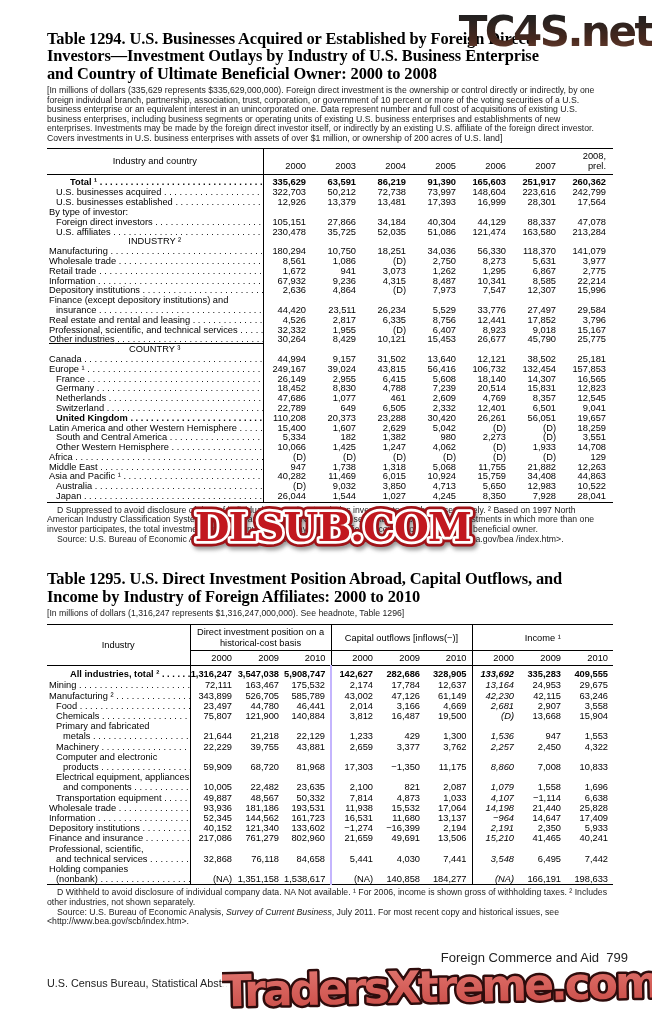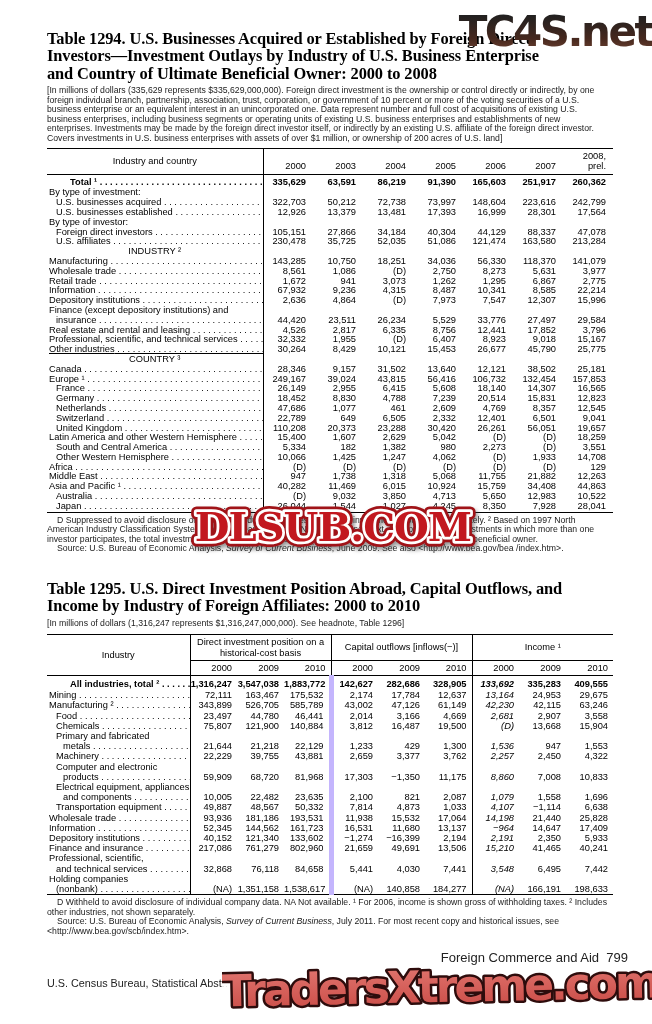--- a/index.html
+++ b/index.html
@@ -28,21 +28,21 @@
   .rb{font-weight:700;}
   .rb td{padding-top:3px;padding-bottom:1px;}
 
   .t1295{margin-top:6px;}
   .t1295 .stub-h{border-right:1px solid #000;border-bottom:1.6px solid #000;text-align:center;vertical-align:middle;}
   .t1295 .panel{text-align:center;border-bottom:1px solid #000;border-left:1px solid #000;padding:2px 6px;line-height:1.12;vertical-align:middle;}
   .t1295 .panel.pthick{border-left:1.8px solid #000;}
   .t1295 .yrs th{border-bottom:1.6px solid #000;padding:2px 5px 2px 0;text-align:right;}
   .t1295 .yrs th:nth-child(4){border-left:1px solid #000;}
   .t1295 .yrs th:nth-child(7){border-left:1.8px solid #000;}
-  .t1295 tbody td:nth-child(5){border-left:5px solid #c4b5fd;margin-top:30px;}
+  .t1295 tbody td:nth-child(5){border-left:2px solid #c4b5fd;margin-top:30px;}
   .t1295 tbody td:nth-child(8){border-left:1.8px solid #000;font-style:italic;}
 
   .fnblock{margin-top:3px;width:560px;font-size:8.7px;line-height:1.1;color:#1b1b1b;}
   .fnblock p{text-indent:10px;}
   .fnblock .it{font-style:italic;}
 
   .footer-right{position:absolute;right:24px;top:950px;font-size:13px;color:#222;white-space:pre;}
   .footer-left{position:absolute;left:47px;top:977px;font-size:10.8px;color:#222;}
 
   .wm{position:absolute;pointer-events:none;}
@@ -91,30 +91,20 @@
           <td class="stub ld" style="padding-left: 23px;"><span>Total ¹</span></td>
           <td class="val">335,629</td>
           <td class="val">63,591</td>
           <td class="val">86,219</td>
           <td class="val">91,390</td>
           <td class="val">165,603</td>
           <td class="val">251,917</td>
           <td class="val">260,362</td>
         </tr>
         <tr>
-          <td class="stub pl" style="padding-left: 2px;"><span>By type of investment:</span></td>
-          <td class="val"></td>
-          <td class="val"></td>
-          <td class="val"></td>
-          <td class="val"></td>
-          <td class="val"></td>
-          <td class="val"></td>
-          <td class="val"></td>
-        </tr>
-        <tr>
           <td class="stub ld" style="padding-left: 9px; margin-top: 10px;"><span>U.S. businesses acquired</span></td>
           <td class="val">322,703</td>
           <td class="val">50,212</td>
           <td class="val">72,738</td>
           <td class="val">73,997</td>
           <td class="val">148,604</td>
           <td class="val">223,616</td>
           <td class="val">242,799</td>
         </tr>
         <tr>
@@ -162,21 +152,21 @@
           <td class="val"></td>
           <td class="val"></td>
           <td class="val"></td>
           <td class="val"></td>
           <td class="val"></td>
           <td class="val"></td>
           <td class="val"></td>
         </tr>
         <tr>
           <td class="stub ld" style="padding-left: 2px;"><span>Manufacturing</span></td>
-          <td class="val">143,285</td>
+          <td class="val">180,294</td>
           <td class="val">10,750</td>
           <td class="val">18,251</td>
           <td class="val">34,036</td>
           <td class="val">56,330</td>
           <td class="val">118,370</td>
           <td class="val">141,079</td>
         </tr>
         <tr>
           <td class="stub ld" style="padding-left: 2px;"><span>Wholesale trade</span></td>
           <td class="val">8,561</td>
@@ -272,21 +262,21 @@
           <td class="val"></td>
           <td class="val"></td>
           <td class="val"></td>
           <td class="val"></td>
           <td class="val"></td>
           <td class="val"></td>
           <td class="val"></td>
         </tr>
         <tr>
           <td class="stub ld" style="padding-left: 2px;"><span>Canada</span></td>
-          <td class="val">28,346</td>
+          <td class="val">44,994</td>
           <td class="val">9,157</td>
           <td class="val">31,502</td>
           <td class="val">13,640</td>
           <td class="val">12,121</td>
           <td class="val">38,502</td>
           <td class="val">25,181</td>
         </tr>
         <tr>
           <td class="stub ld" style="padding-left: 2px;"><span>Europe ¹</span></td>
           <td class="val">249,167</td>
@@ -331,21 +321,21 @@
           <td class="stub ld" style="padding-left: 9px;"><span>Switzerland</span></td>
           <td class="val">22,789</td>
           <td class="val">649</td>
           <td class="val">6,505</td>
           <td class="val">2,332</td>
           <td class="val">12,401</td>
           <td class="val">6,501</td>
           <td class="val">9,041</td>
         </tr>
         <tr>
-          <td class="stub ld" style="padding-left: 9px;"><span>United Kingdom</span></td>
+          <td class="stub ld" style="padding-left: 9px; font-weight: bold;"><span>United Kingdom</span></td>
           <td class="val">110,208</td>
           <td class="val">20,373</td>
           <td class="val">23,288</td>
           <td class="val">30,420</td>
           <td class="val">26,261</td>
           <td class="val">56,051</td>
           <td class="val">19,657</td>
         </tr>
         <tr>
           <td class="stub ld" style="padding-left: 2px;"><span>Latin America and other Western Hemisphere</span></td>
@@ -471,21 +461,21 @@
         <th>2000</th>
         <th>2009</th>
         <th>2010</th>
       </tr>
     </thead>
     <tbody>
         <tr class="rb">
           <td class="stub ld" style="padding-left: 23px;"><span>All industries, total ²</span></td>
           <td class="val">1,316,247</td>
           <td class="val">3,547,038</td>
-          <td class="val">1,883,772</td>
+          <td class="val">5,908,747</td>
           <td class="val">142,627</td>
           <td class="val">282,686</td>
           <td class="val">328,905</td>
           <td class="val">133,692</td>
           <td class="val">335,283</td>
           <td class="val">409,555</td>
         </tr>
         <tr>
           <td class="stub ld" style="padding-left: 2px;"><span>Mining</span></td>
           <td class="val">72,111</td>

